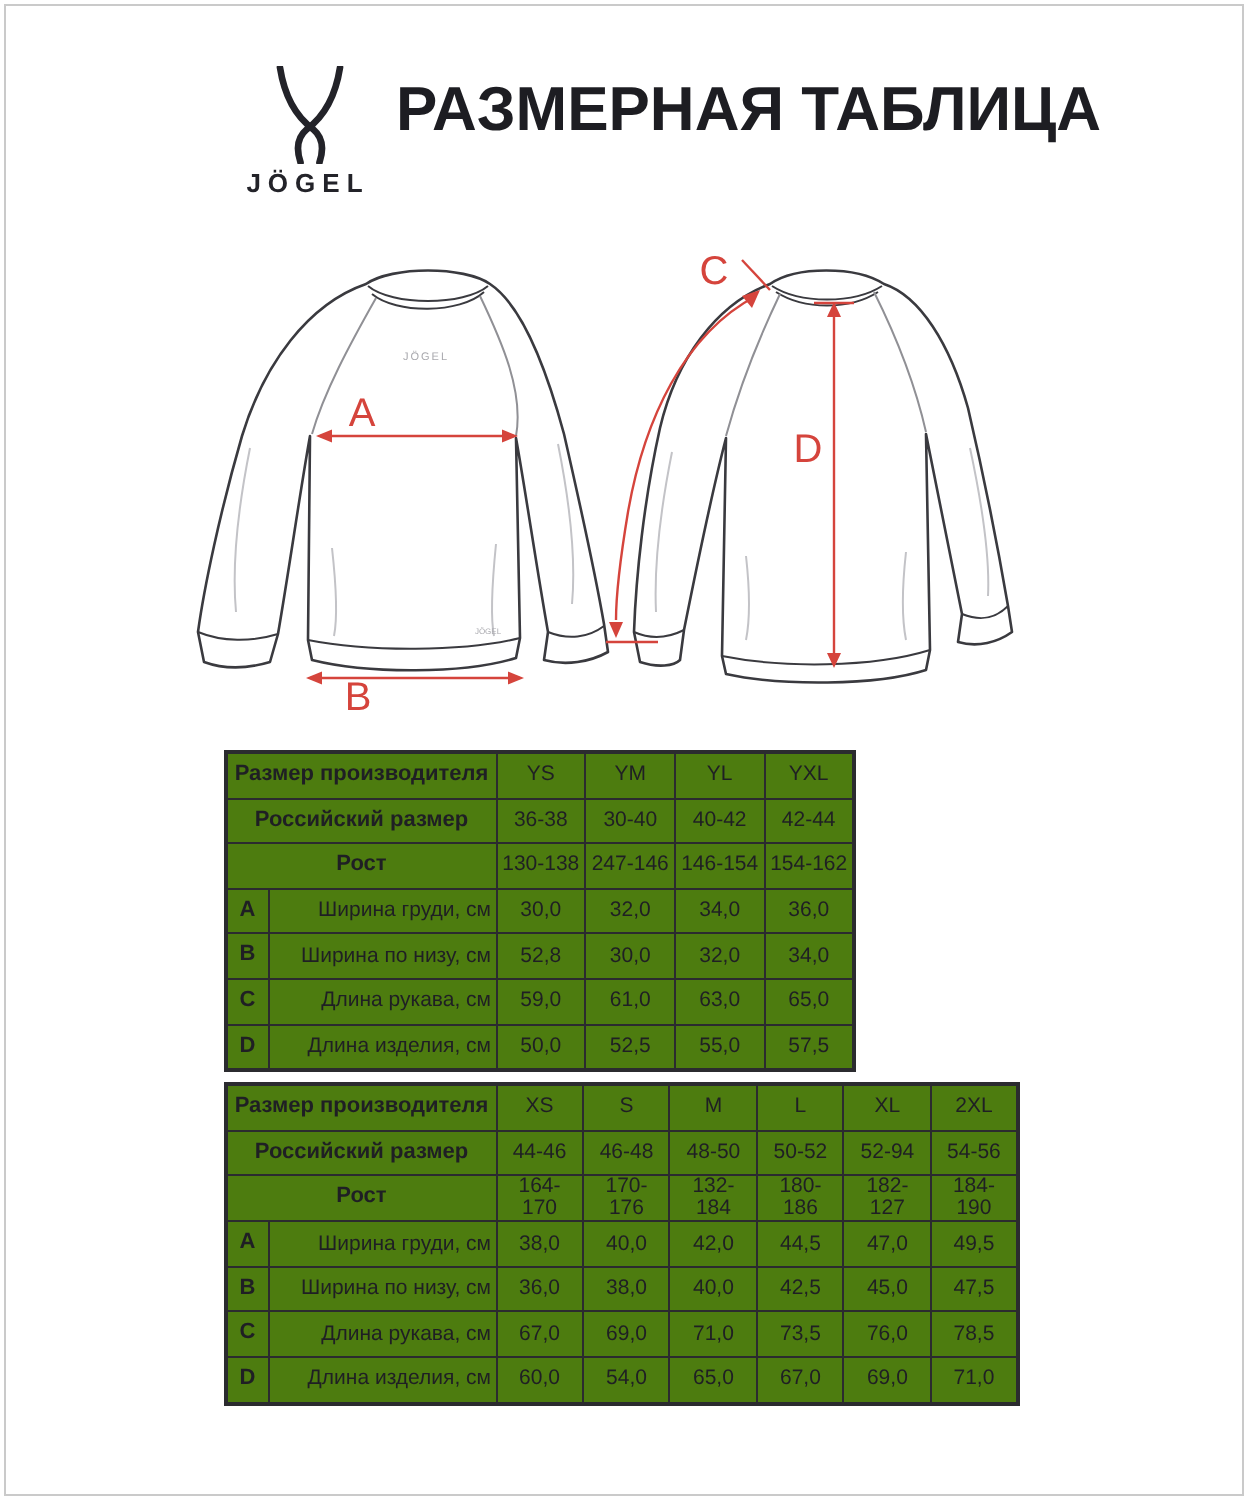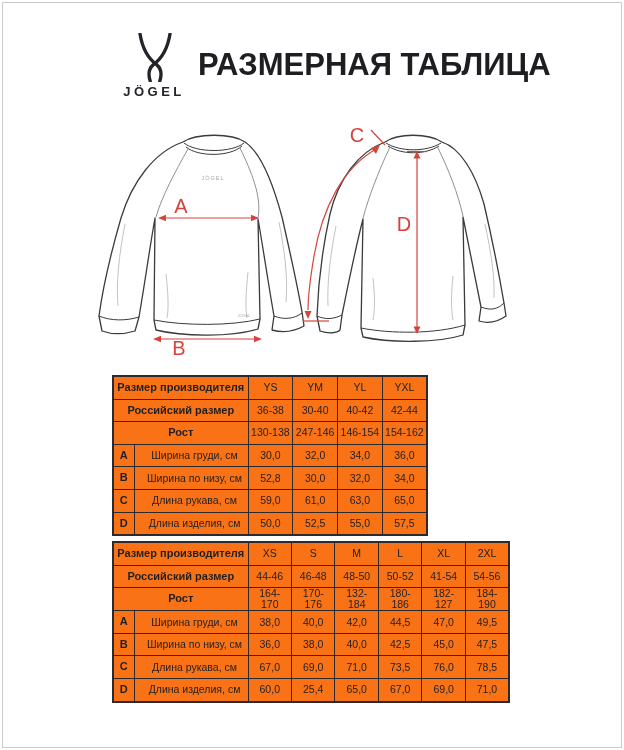--- a/index.html
+++ b/index.html
@@ -1,36 +1,36 @@
 <!DOCTYPE html>
 <html><head>
 <meta charset="utf-8">
 <style>
   html,body{margin:0;padding:0;background:#fff;}
   .page{position:relative;width:624px;height:750px;background:#ffffff;overflow:hidden;
         font-family:"Liberation Sans", sans-serif;color:#1f1f24;}
   .frame{position:absolute;inset:2px;border:1px solid #cacaca;pointer-events:none;}
   .abs{position:absolute;}
-  .page-title{left:198px;top:49px;font-size:31px;font-weight:bold;color:#1d1d22;letter-spacing:0px;line-height:1;}
+  .page-title{left:198px;top:39px;font-size:31px;font-weight:bold;color:#1d1d22;letter-spacing:0px;line-height:1;}
   .brand-wordmark{left:116px;top:85px;width:76px;text-align:center;font-size:13px;font-weight:bold;
                   letter-spacing:3.5px;color:#232329;line-height:1;}
   .logo-icon{left:135px;top:33px;}
   .front-shirt{left:92px;top:124px;}
   .back-shirt{left:300px;top:118px;}
   .table-slot{position:absolute;}
   .slot-1{left:112px;top:375px;}
   .slot-2{left:112px;top:541px;}
-  .size-table{border-collapse:collapse;table-layout:fixed;border:2px solid #2b2b2f;background:#f97316;}
+  .size-table{border-collapse:collapse;table-layout:fixed;border:2px solid #2b2b2f;background:#4d7c0f;}
   .slot-1 .size-table{width:316px;}
   .slot-2 .size-table{width:398px;}
   .size-table td{border:1px solid #2b2b2f;height:21.6px;text-align:center;
                  font-size:10.5px;padding:0 2px;line-height:1.05;}
   .size-table td.hdr{font-weight:bold;font-size:11px;}
   .size-table td.letter{font-weight:bold;font-size:11px;}
-  .size-table td.mlabel{text-align:center;padding-left:9px;}
+  .size-table td.mlabel{text-align:right;padding-left:9px;}
   .col-letter{width:21px;}
   .col-label{width:114px;}
   svg text.red-label{fill:#d5443c;font-family:"Liberation Sans",sans-serif;font-size:20px;}
   svg .outline{fill:none;stroke:#3a3a3f;stroke-width:1.3;stroke-linejoin:round;}
   svg .seam{fill:none;stroke:#909095;stroke-width:1;}
   svg .fold{fill:none;stroke:#c3c3c7;stroke-width:1;}
   svg .detail{fill:none;stroke:#3a3a3f;stroke-width:1;}
   svg .red-line{fill:none;stroke:#d5443c;stroke-width:1.2;}
   svg .red-fill{fill:#d5443c;stroke:none;}
   svg .micro{fill:#a9a9ae;font-family:"Liberation Sans",sans-serif;}
@@ -198,21 +198,21 @@
             <td class="val">L</td>
             <td class="val">XL</td>
             <td class="val">2XL</td>
           </tr>
           <tr>
             <td colspan="2" class="hdr">Российский размер</td>
             <td class="val">44-46</td>
             <td class="val">46-48</td>
             <td class="val">48-50</td>
             <td class="val">50-52</td>
-            <td class="val">41-54</td>
+            <td class="val">52-94</td>
             <td class="val">54-56</td>
           </tr>
           <tr>
             <td colspan="2" class="hdr">Рост</td>
             <td class="val">164-170</td>
             <td class="val">170-176</td>
             <td class="val">132-184</td>
             <td class="val">180-186</td>
             <td class="val">182-127</td>
             <td class="val">184-190</td>
@@ -244,21 +244,21 @@
             <td class="val">69,0</td>
             <td class="val">71,0</td>
             <td class="val">73,5</td>
             <td class="val">76,0</td>
             <td class="val">78,5</td>
           </tr>
           <tr>
             <td class="letter">D</td>
             <td class="mlabel">Длина изделия, см</td>
             <td class="val">60,0</td>
-            <td class="val">25,4</td>
+            <td class="val">54,0</td>
             <td class="val">65,0</td>
             <td class="val">67,0</td>
             <td class="val">69,0</td>
             <td class="val">71,0</td>
           </tr>
         </tbody>
       </table>
     </div>
 </div>
 

